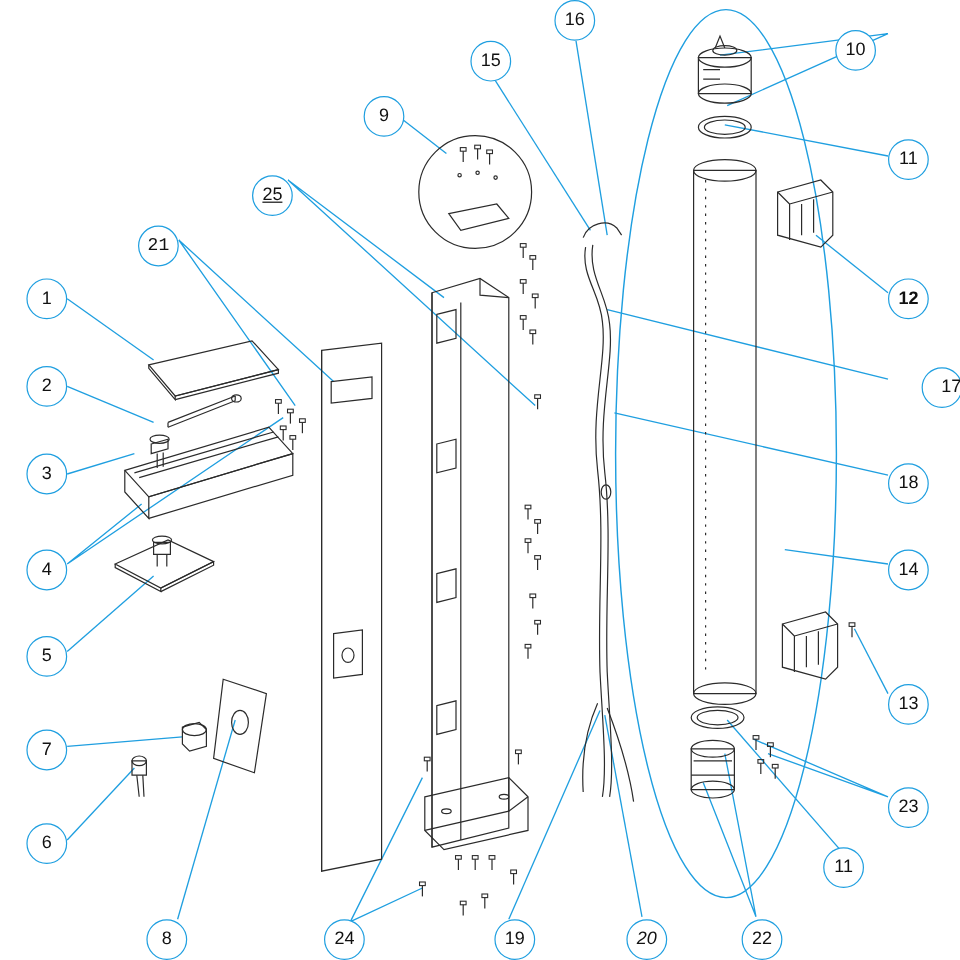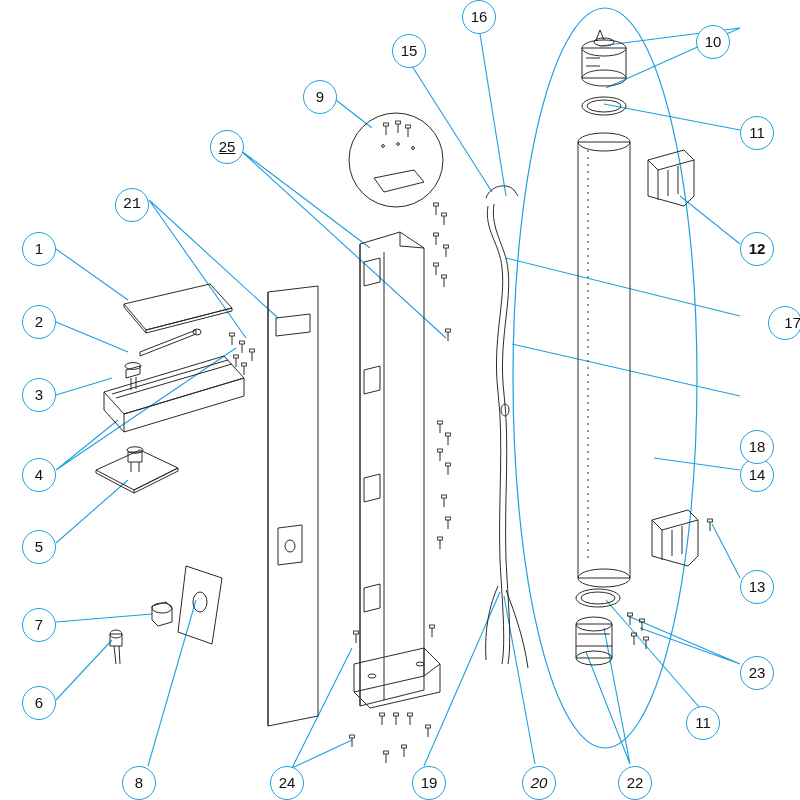--- a/index.html
+++ b/index.html
@@ -253,23 +253,23 @@
   <div class="callout" style="left:122px; top:766px;">8</div>
   <div class="callout" style="left:303px; top:80px;">9</div>
   <div class="callout" style="left:696px; top:10px;margin-top:15px;">10</div>
   <div class="callout" style="left:740px; top:116px;">11</div>
   <div class="callout" style="left:740px; top:232px;font-weight:bold;">12</div>
   <div class="callout" style="left:740px; top:570px;">13</div>
   <div class="callout" style="left:740px; top:458px;">14</div>
   <div class="callout" style="left:392px; top:34px;">15</div>
   <div class="callout" style="left:462px; top:0px;">16</div>
   <div class="callout" style="left:768px; top:306px;text-align:right;">17</div>
-  <div class="callout" style="left:740px; top:386px;margin-top:44px;">18</div>
+  <div class="callout" style="left:740px; top:386px;">18</div>
   <div class="callout" style="left:412px; top:766px;">19</div>
   <div class="callout" style="left:522px; top:766px;font-style:italic;">20</div>
   <div class="callout" style="left:115px; top:188px;font-family:Liberation Mono, monospace;">21</div>
   <div class="callout" style="left:618px; top:766px;">22</div>
   <div class="callout" style="left:740px; top:656px;">23</div>
   <div class="callout" style="left:270px; top:766px;">24</div>
-  <div class="callout" style="left:210px; top:130px;text-decoration:underline;">25</div>
+  <div class="callout" style="left:210px; top:146px;text-decoration:underline;">25</div>
   <div class="callout" style="left:686px; top:706px;">11</div>
 
 </div>
 
 </body></html>

